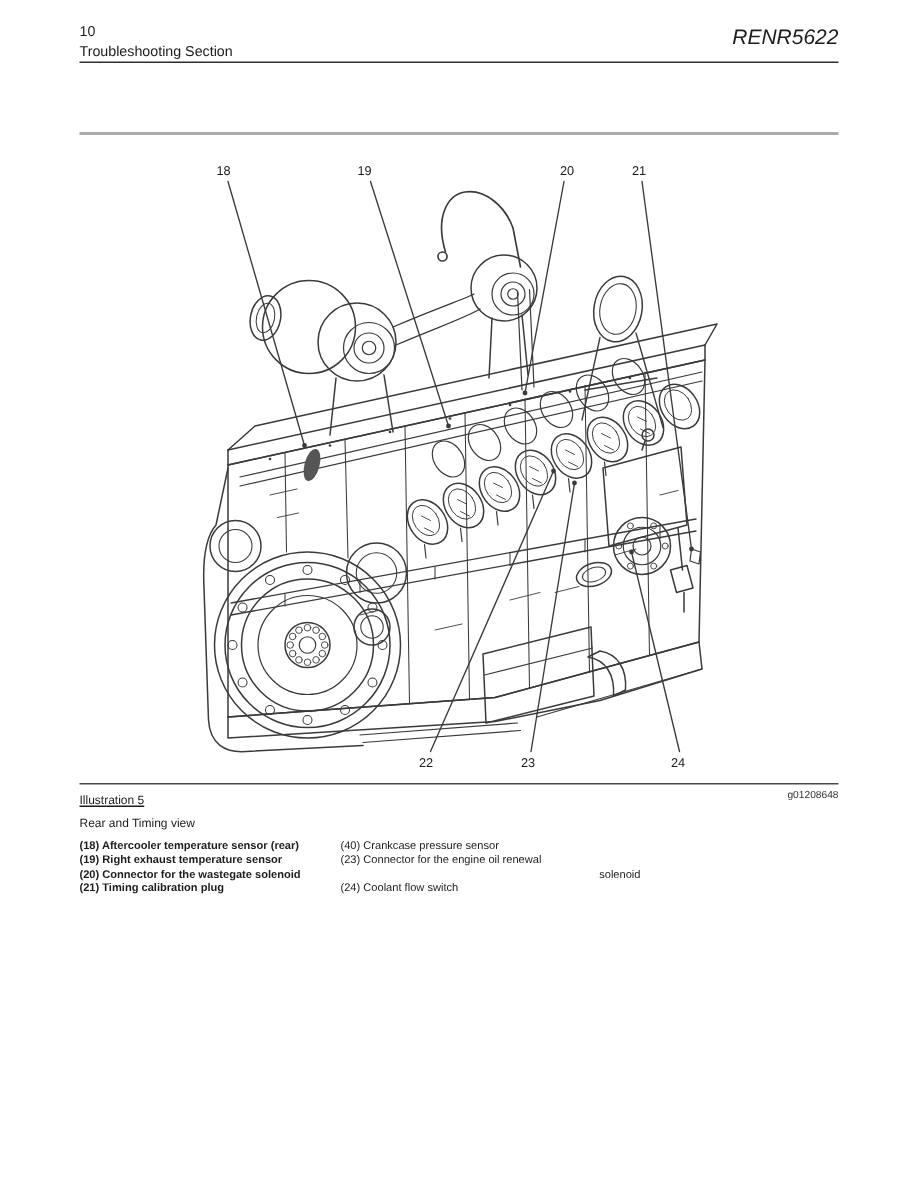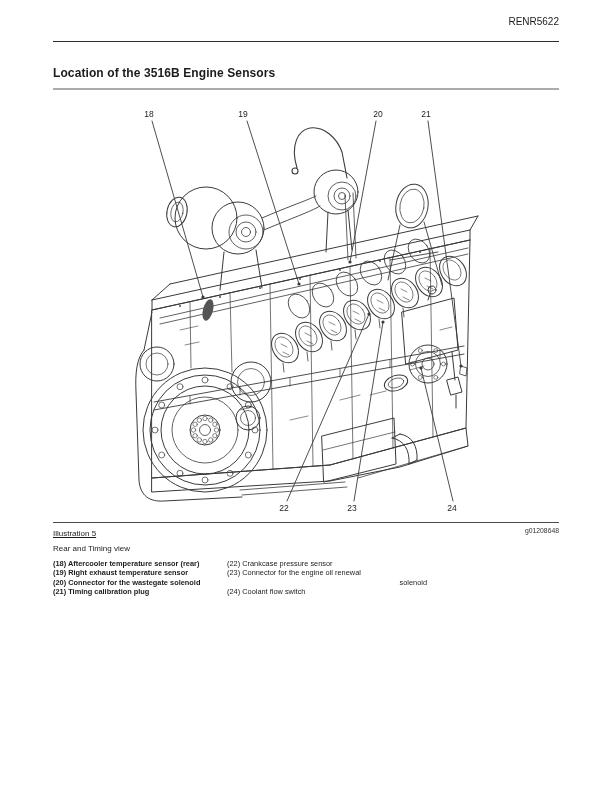--- a/index.html
+++ b/index.html
@@ -2,44 +2,47 @@
 <html><head>
 <meta charset="utf-8">
 <style>
   * { margin:0; padding:0; box-sizing:border-box; }
   html,body { background:#ffffff; }
   .page {
     position:relative; width:612px; height:792px; background:#fff;
     font-family:"Liberation Sans", sans-serif; color:#1c1c1c; overflow:hidden;
   }
   .hdr-left  { position:absolute; left:53px; top:16px; font-size:9.5px; line-height:12.5px; }
-  .hdr-right { position:absolute; right:53px; top:16px; font-size:10px; }
+  .hdr-right { position:absolute; right:53px; top:16px; font-size:14px;font-style:italic; }
   .rule-top  { position:absolute; left:53px; right:53px; top:41px; height:1px; background:#2e2e2e; }
   .heading   { position:absolute; left:53px; top:66px; font-size:12px; font-weight:bold; letter-spacing:.1px; }
   .rule-heading { position:absolute; left:53px; right:53px; top:88px; height:2px; background:#ababab; }
   svg.figure { position:absolute; left:90px; top:100px; }
   svg.figure text { font-family:"Liberation Sans", sans-serif; font-size:8.5px; fill:#1c1c1c; }
   .rule-fig  { position:absolute; left:53px; right:53px; top:522px; height:1px; background:#4a4a4a; }
   .fig-caption { position:absolute; left:53px; top:529px; font-size:8px;text-decoration:underline; }
   .fig-code  { position:absolute; right:53px; top:527px; font-size:6.8px; color:#333; }
   .fig-view  { position:absolute; left:53px; top:544px; font-size:8px; }
   .legend    { position:absolute; left:53px; top:559px; width:506px; font-size:7.4px; line-height:9.4px; }
   .lg-col-left  { position:absolute; left:0;    top:0; width:172px;font-weight:bold; }
   .lg-col-right { position:absolute; left:174px; top:0; width:200px; }
   .lg-line.indent { padding-left:15px;text-align:right; }
 </style>
 </head>
 <body>
 
 <div class="page">
 
+  <div class="hdr-left">
+    <div>10</div>
+    <div>Troubleshooting Section</div>
+  </div>
   <div class="hdr-right">RENR5622</div>
   <div class="rule-top"></div>
 
-  <div class="heading">Location of the 3516B Engine Sensors</div>
   <div class="rule-heading"></div>
 
   <svg class="figure" width="430" height="420" viewBox="0 0 430 420">
     <g stroke="#3a3a3a" fill="none" stroke-width="1" stroke-linecap="round" stroke-linejoin="round">
 
       <g stroke-width="0.9">
         <line x1="62" y1="21" x2="113" y2="197"></line>
         <line x1="157" y1="21" x2="209" y2="184"></line>
         <line x1="286" y1="21" x2="260" y2="162"></line>
         <line x1="338" y1="21" x2="371" y2="266"></line>
@@ -265,20 +268,20 @@
   <div class="fig-view">Rear and Timing view</div>
 
   <div class="legend">
     <div class="lg-col-left">
       <div class="lg-line">(18) Aftercooler temperature sensor (rear)</div>
       <div class="lg-line">(19) Right exhaust temperature sensor</div>
       <div class="lg-line">(20) Connector for the wastegate solenoid</div>
       <div class="lg-line">(21) Timing calibration plug</div>
     </div>
     <div class="lg-col-right">
-      <div class="lg-line">(22) Crankcase pressure sensor</div>
+      <div class="lg-line">(40) Crankcase pressure sensor</div>
       <div class="lg-line">(23) Connector for the engine oil renewal</div>
       <div class="lg-line indent">solenoid</div>
       <div class="lg-line">(24) Coolant flow switch</div>
     </div>
   </div>
 
 </div>
 
 </body></html>

